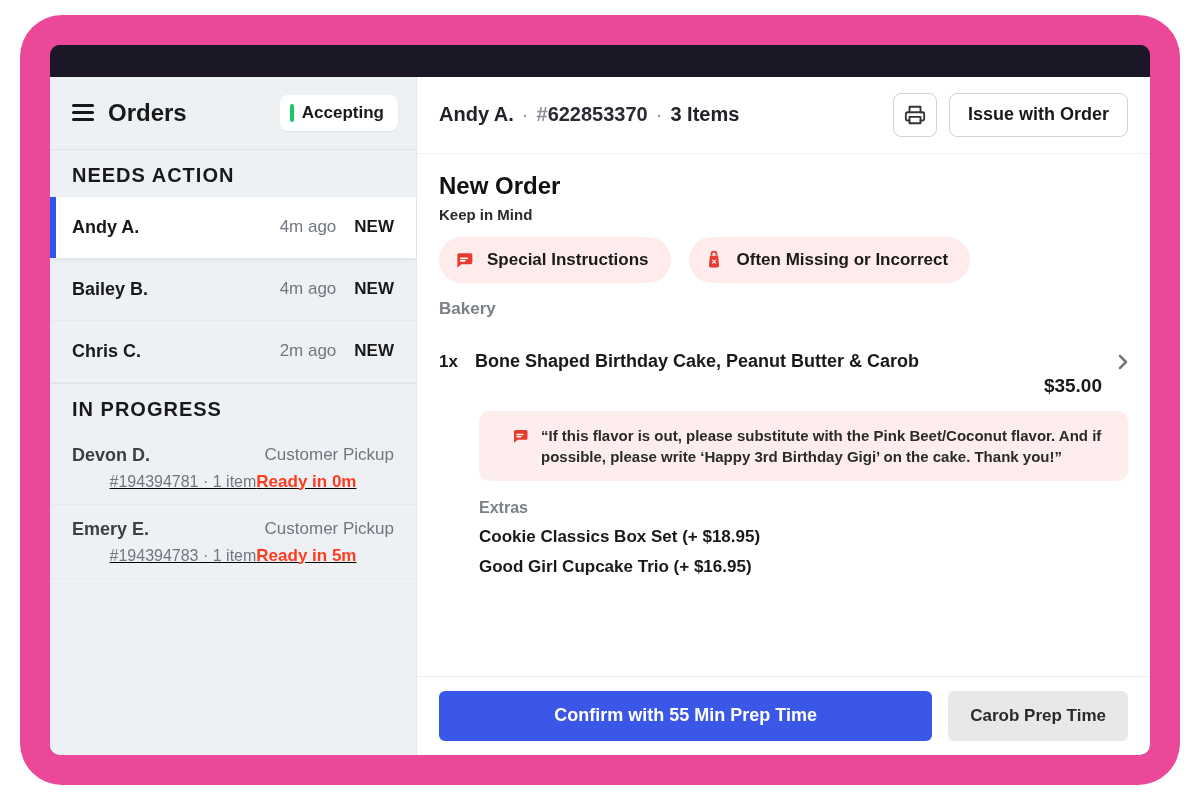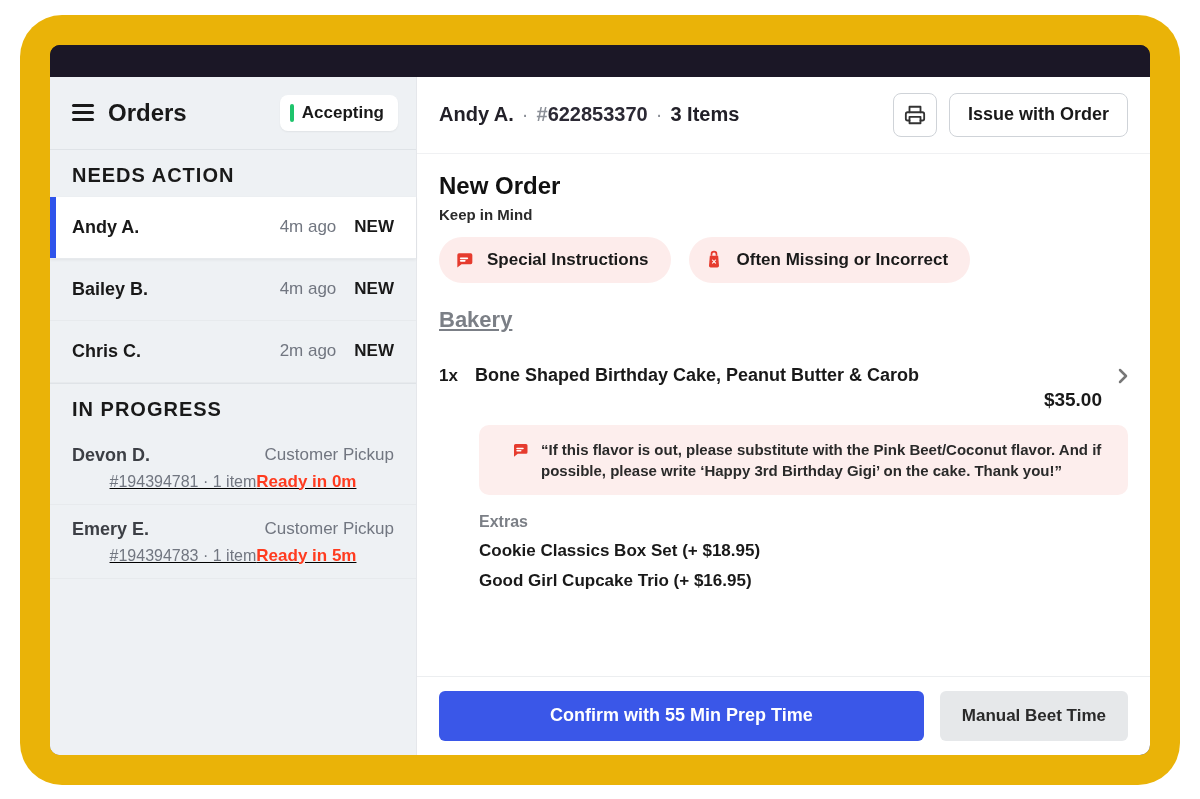--- a/index.html
+++ b/index.html
@@ -10,21 +10,21 @@
     justify-content: center;
     align-items: center;
     height: 799px;
     width: 1200px;
     overflow: hidden;
   }
   
   .tablet {
     width: 1160px;
     height: 770px;
-    background: #eab308;
+    background: #ec4899;
     border-radius: 42px;
     padding: 30px;
     position: relative;
   }
   .screen {
     width: 100%;
     height: 100%;
     background: #1b1726;
     border-radius: 10px;
     overflow: hidden;
@@ -181,21 +181,21 @@
     font-size: 17px;
     font-weight: 700;
     color: #1a1a1a;
     cursor: pointer;
   }
   .chip .ic {
     width: 22px; height: 22px;
     display: inline-flex; align-items: center; justify-content: center;
     color: #e63b2e;
   }
-  .cat-label { margin-top: 24px; font-size: 22px; font-weight: 700; color: #7b7f86; text-decoration: underline; }
+  .cat-label { margin-top: 16px; font-size: 17px; font-weight: 700; color: #7b7f86; }
   .line-item {
     margin-top: 8px;
     display: flex;
     align-items: center;
     gap: 10px;
     cursor: pointer;
   }
   .li-qty { font-size: 17px; font-weight: 700; color: #191919; min-width: 26px; }
   .li-name { flex: 1; font-size: 18px; font-weight: 700; color: #191919; }
   .li-price { font-size: 19px; font-weight: 800; color: #191919; margin-right: 6px; margin-top: 48px; }
@@ -379,19 +379,19 @@
             <div class="note-text">“If this flavor is out, please substitute with the Pink Beet/Coconut flavor. And if possible, please write ‘Happy 3rd Birthday Gigi’ on the cake. Thank you!”</div>
           </div>
 
           <div class="extras-label">Extras</div>
           <div class="extra-item">Cookie Classics Box Set  (+ $18.95)</div>
           <div class="extra-item">Good Girl Cupcake Trio  (+ $16.95)</div>
         </div>
 
         <div class="footer">
           <button class="btn-primary">Confirm with 55 Min Prep Time</button>
-          <button class="btn-secondary">Manual Beet Time</button>
+          <button class="btn-secondary">Carob Prep Time</button>
         </div>
       </main>
 
     </div>
   </div>
 </div>
 
 </body></html>

